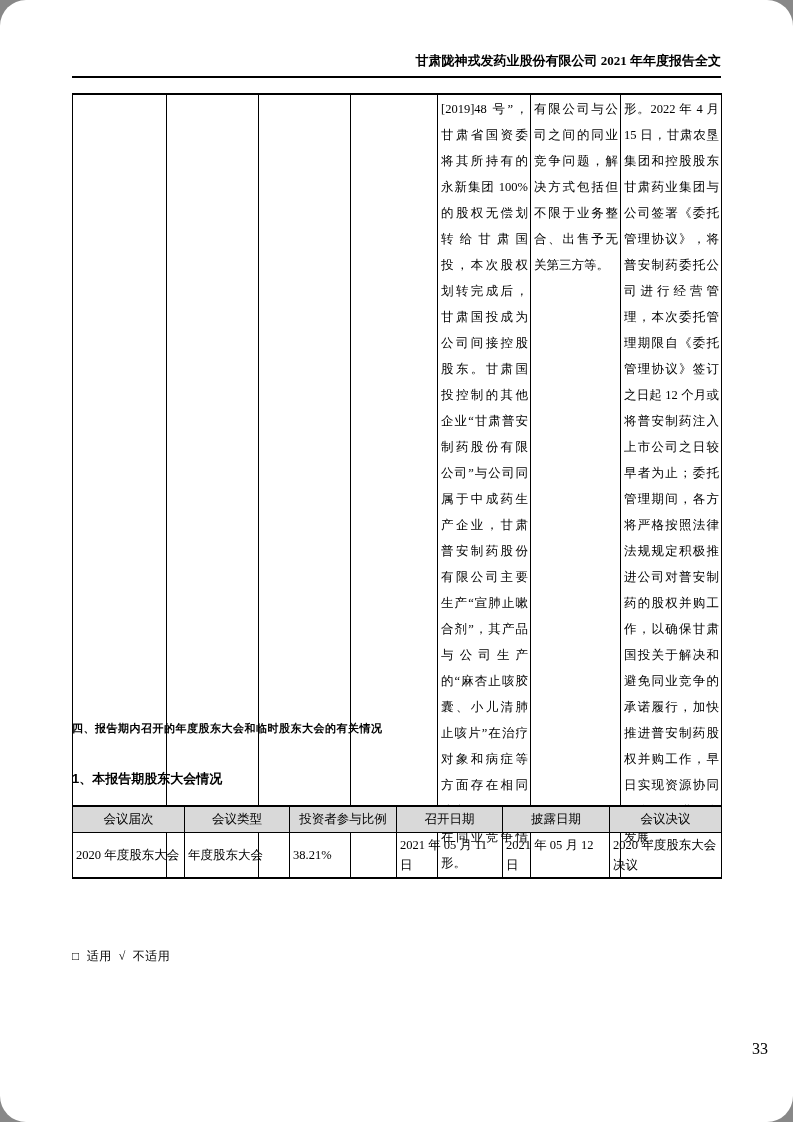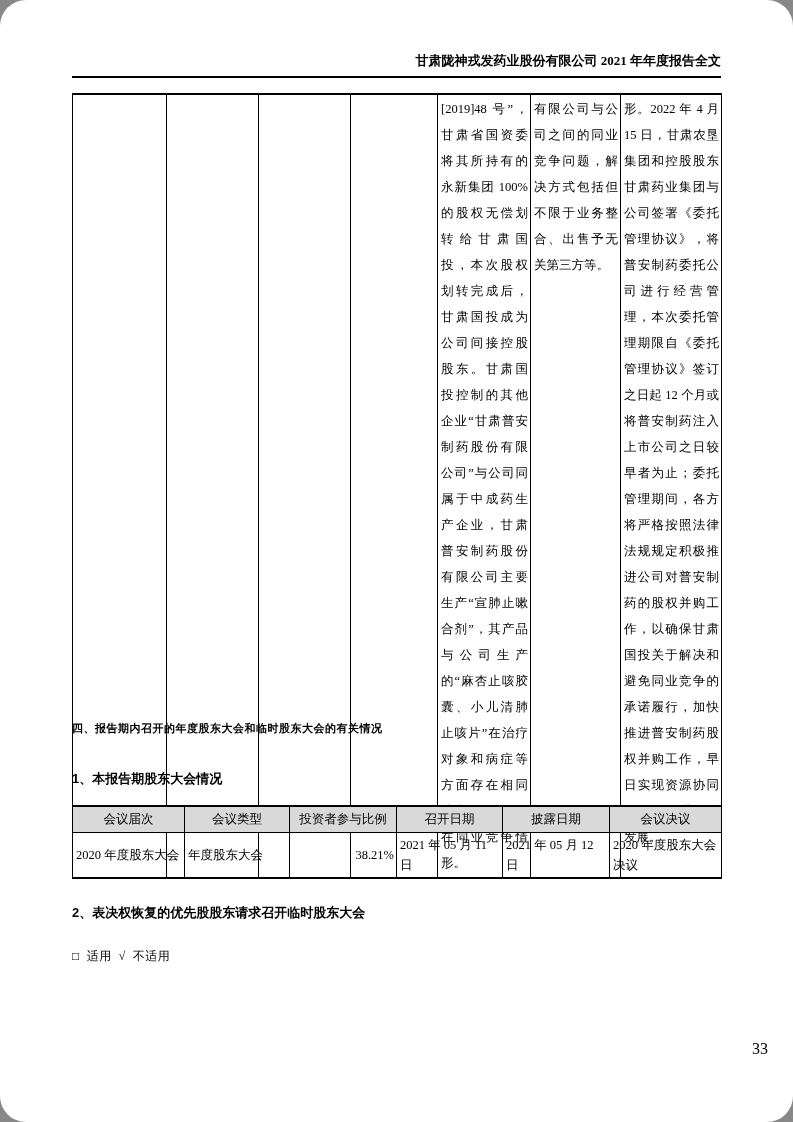--- a/index.html
+++ b/index.html
@@ -88,21 +88,21 @@
     height: 26px;
     padding: 2px 3px;
   }
   .meeting-table td {
     font-size: 12.5px;
     height: 46px;
     vertical-align: middle;
     padding: 2px 3px;
     line-height: 20px;
   }
-  .meeting-table td.num { text-align: right; padding-right: 2px; }
+  .meeting-table td.num { text-align: left; padding-right: 2px; }
   
   .applicability {
     position: absolute;
     left: 72px;
     top: 948px;
     width: 649px;
     font-size: 12px;
     letter-spacing: 0.5px;
   }
   .applicability span { margin-right: 7px; }
@@ -174,21 +174,20 @@
         <td>2020 年度股东大会</td>
         <td>年度股东大会</td>
         <td class="num">38.21%</td>
         <td>2021 年 05 月 11 日</td>
         <td>2021 年 05 月 12 日</td>
         <td>2020 年度股东大会决议</td>
       </tr>
     </tbody>
   </table>
 
-  <div class="sub-heading second">2、表决权恢复的优先股股东请求召开临时股东大会</div>
 
   <div class="applicability">
     <span>□</span><span>适用</span><span>√</span><span>不适用</span>
   </div>
 
   <div class="page-number">33</div>
 
 </div>
 
 </body></html>

